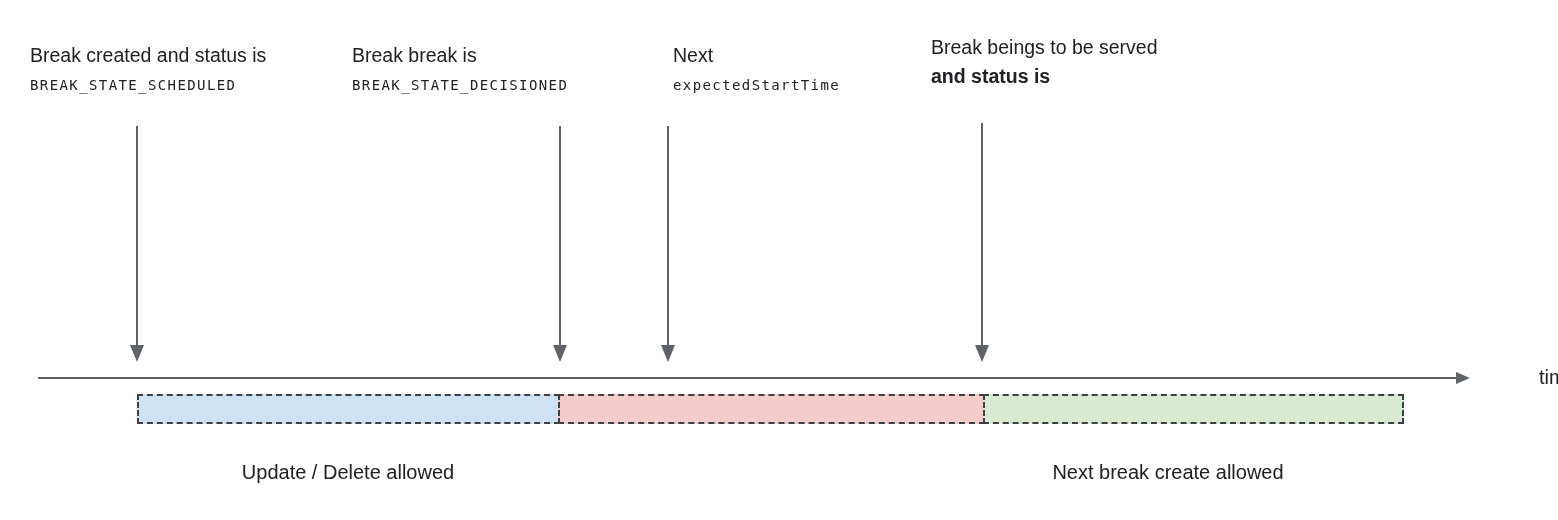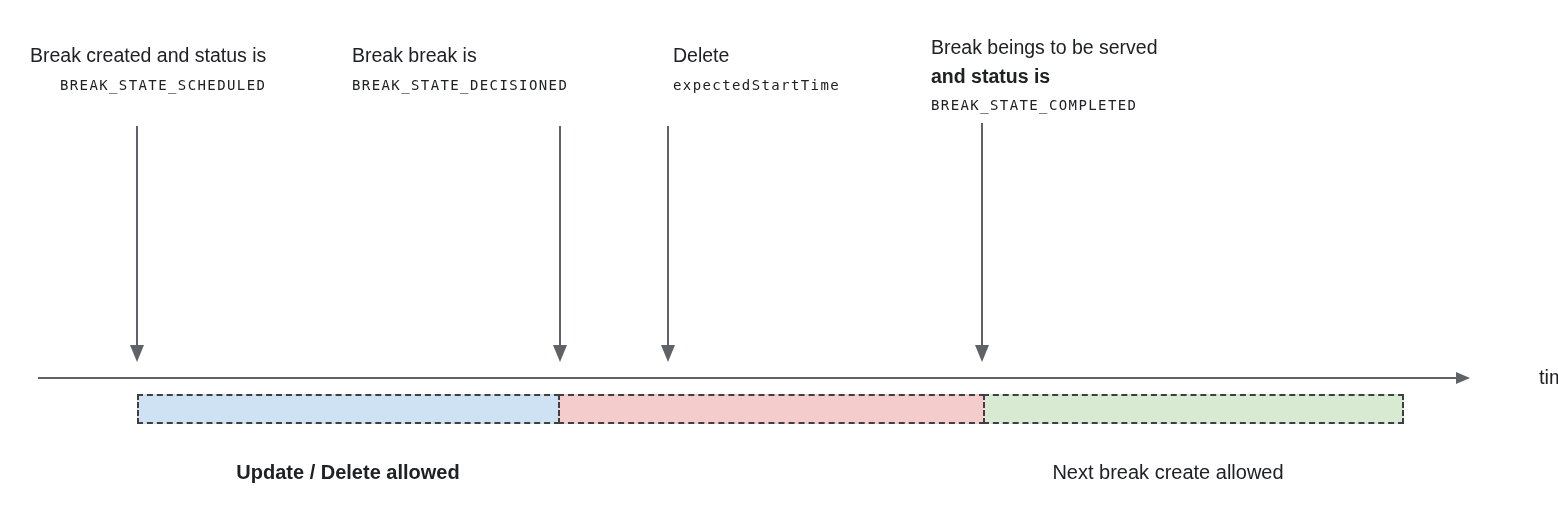--- a/index.html
+++ b/index.html
@@ -28,39 +28,38 @@
   .t-label { position: absolute; left: 1539px; top: 366px; font-size: 20px; }
   .segment { position: absolute; top: 394px; height: 30px; box-sizing: border-box;
              border: 2px dashed #3c4043; }
   .caption { position: absolute; top: 461px; width: 400px; text-align: center; font-size: 20px; }
 </style>
 </head>
 <body>
 
 <div class="canvas">
 
-  <div class="annotation" style="left:30px; top:40px;text-align:right;">
+  <div class="annotation" style="left:30px; top:40px;">
     <div class="ann-line ann-sans">Break created and status is</div>
     <div class="ann-line ann-mono">BREAK_STATE_SCHEDULED</div>
   </div>
 
   <div class="annotation" style="left:352px; top:40px;">
     <div class="ann-line ann-sans">Break break is</div>
     <div class="ann-line ann-mono">BREAK_STATE_DECISIONED</div>
   </div>
 
   <div class="annotation" style="left:673px; top:40px;">
-    <div class="ann-line ann-sans">Delete</div>
+    <div class="ann-line ann-sans">Next</div>
     <div class="ann-line ann-mono">expectedStartTime</div>
   </div>
 
   <div class="annotation" style="left:931px; top:33px; line-height:29px;">
     <div class="ann-line ann-sans" style="line-height:29px;">Break beings to be served</div>
     <div class="ann-line ann-sans" style="line-height:29px;font-weight:bold;">and status is</div>
-    <div class="ann-line ann-mono" style="line-height:29px;">BREAK_STATE_COMPLETED</div>
   </div>
 
   <div class="v-arrow" style="left:130px; top:126px; height:236px;">
     <div class="v-line" style="height:220px;"></div>
     <div class="v-head"></div>
   </div>
   <div class="v-arrow" style="left:553px; top:126px; height:236px;">
     <div class="v-line" style="height:220px;"></div>
     <div class="v-head"></div>
   </div>
@@ -74,16 +73,16 @@
   </div>
 
   <div class="t-line"></div>
   <div class="t-head"></div>
   <div class="t-label">time</div>
 
   <div class="segment" style="left: 137px; width: 423px; background-color: rgb(207, 226, 243);"></div>
   <div class="segment" style="left: 558px; width: 427px; background-color: rgb(244, 204, 204);"></div>
   <div class="segment" style="left: 983px; width: 421px; background-color: rgb(217, 234, 211);"></div>
 
-  <div class="caption" style="left:148px;font-weight:bold;">Update / Delete allowed</div>
+  <div class="caption" style="left:148px;">Update / Delete allowed</div>
   <div class="caption" style="left:968px;">Next break create allowed</div>
 
 </div>
 
 </body></html>

